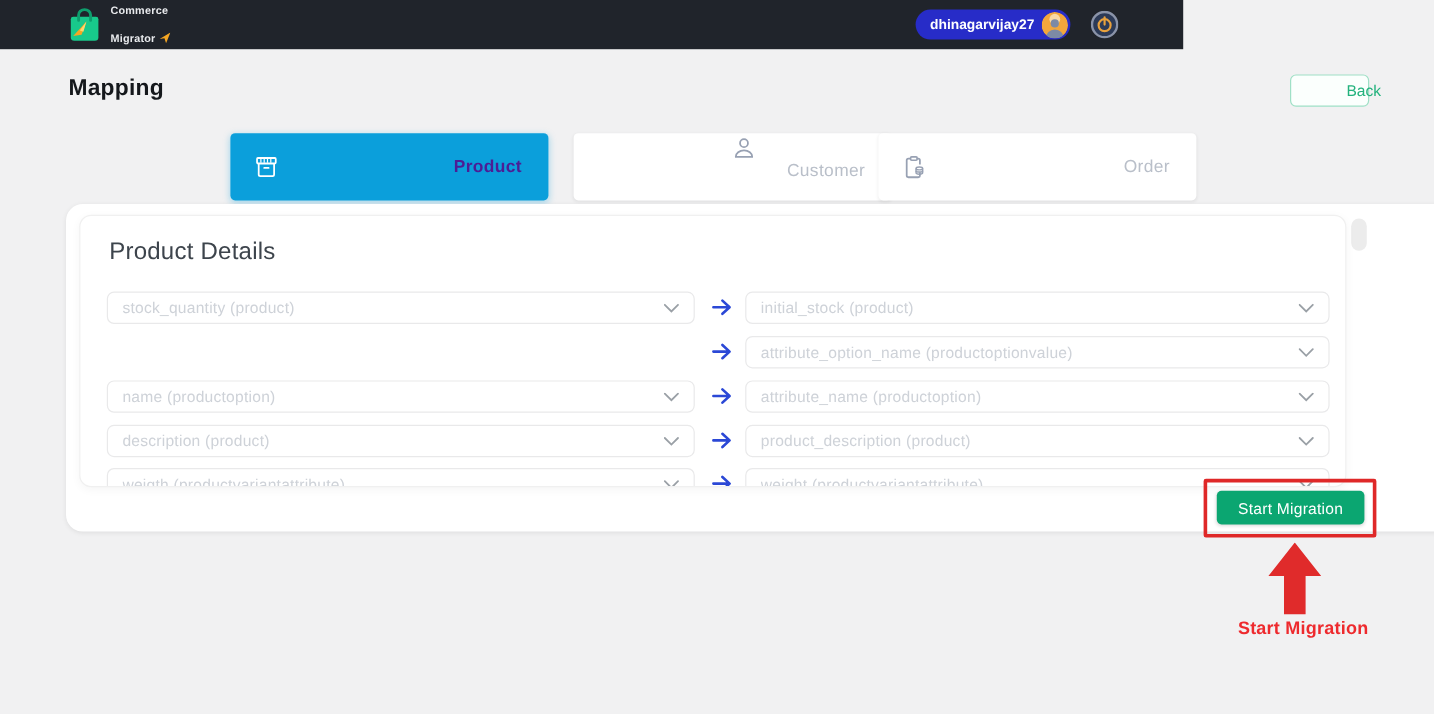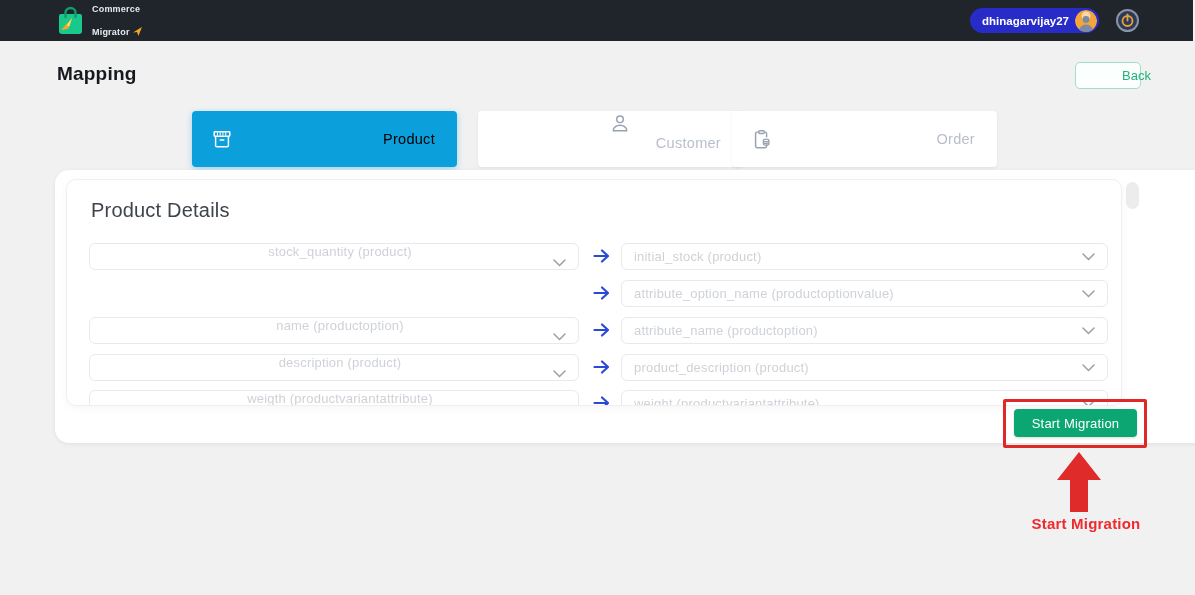--- a/index.html
+++ b/index.html
@@ -6,21 +6,21 @@
   html,body { width:1195px; height:595px; }
   body {
     font-family:"Liberation Sans","DejaVu Sans",sans-serif;
     background:#f1f1f2;
     position:relative;
     overflow:hidden;
   }
 
   
   .navbar {
-    position:absolute; left:0; top:0; width:1193px; height:41px;
+    position:absolute; left:0; top:0; width:986px; height:41px;
     background:#20242b;
     display:flex; align-items:center;
   }
   .brand { display:flex; align-items:center; gap:8px; margin-left:57px; }
   .brand-logo { width:27px; height:29px; }
   .brand-text {
     color:#e8eaed; font-size:9px; font-weight:bold; line-height:10.5px;
     letter-spacing:.2px;
   }
   .brand-line2 { display:flex; align-items:center; gap:3px;margin-top:12px; }
@@ -52,21 +52,21 @@
     background:#ffffff; border-radius:4px;
     box-shadow:0 1px 3px rgba(0,0,0,.07);
     display:flex; align-items:center; cursor:pointer;
   }
   .tab .tab-icon { margin-left:19px; width:22px; height:24px; }
   .tab .tab-label {
     margin-left:auto; margin-right:22px;
     font-size:14.5px; color:#b9bfc9; letter-spacing:.3px;
   }
   .tab.active { background:#0b9fdb; box-shadow:0 2px 6px rgba(11,159,219,.35); }
-  .tab.active .tab-label { color:#000000; }
+  .tab.active .tab-label { color:#4c1d95;font-weight:bold; }
 
   
   .outer-card {
     position:absolute; left:55px; top:170px; width:1175px; height:273px;
     background:#ffffff; border-radius:14px;
     box-shadow:0 1px 4px rgba(0,0,0,.08);
   }
   .scroll-thumb {
     position:absolute; left:1071px; top:12px; width:13px; height:27px;
     background:#ececec; border-radius:7px; cursor:pointer;
@@ -85,21 +85,21 @@
   .map-select {
     position:absolute; top:0; height:27px;
     border:1px solid #e9e9ea; border-radius:6px; background:#ffffff;
     display:flex; align-items:center; cursor:pointer;
   }
   .map-select .ph {
     margin-left:12px; font-size:13px; color:#ced2d8; letter-spacing:.2px;
     white-space:nowrap; overflow:hidden;
   }
   .map-select .chev { margin-left:auto; margin-right:12px; flex:0 0 auto; }
-  .sel-src { left:22px;  width:490px;flex-direction:column; }
+  .sel-src { left:22px;  width:490px; }
   .sel-tgt { left:554px; width:487px; }
   .map-arrow { position:absolute; left:526px; top:5px; width:17px; height:16px; }
 
   
   .start-btn {
     position:absolute; left:1014px; top:409px; width:123px; height:28px;
     background:#0ba671; color:#ffffff; font-size:13px; font-weight:500;
     border:none; border-radius:4px; letter-spacing:.2px; cursor:pointer;
     display:flex; align-items:center; justify-content:center;
     box-shadow:0 1px 3px rgba(0,0,0,.15);

